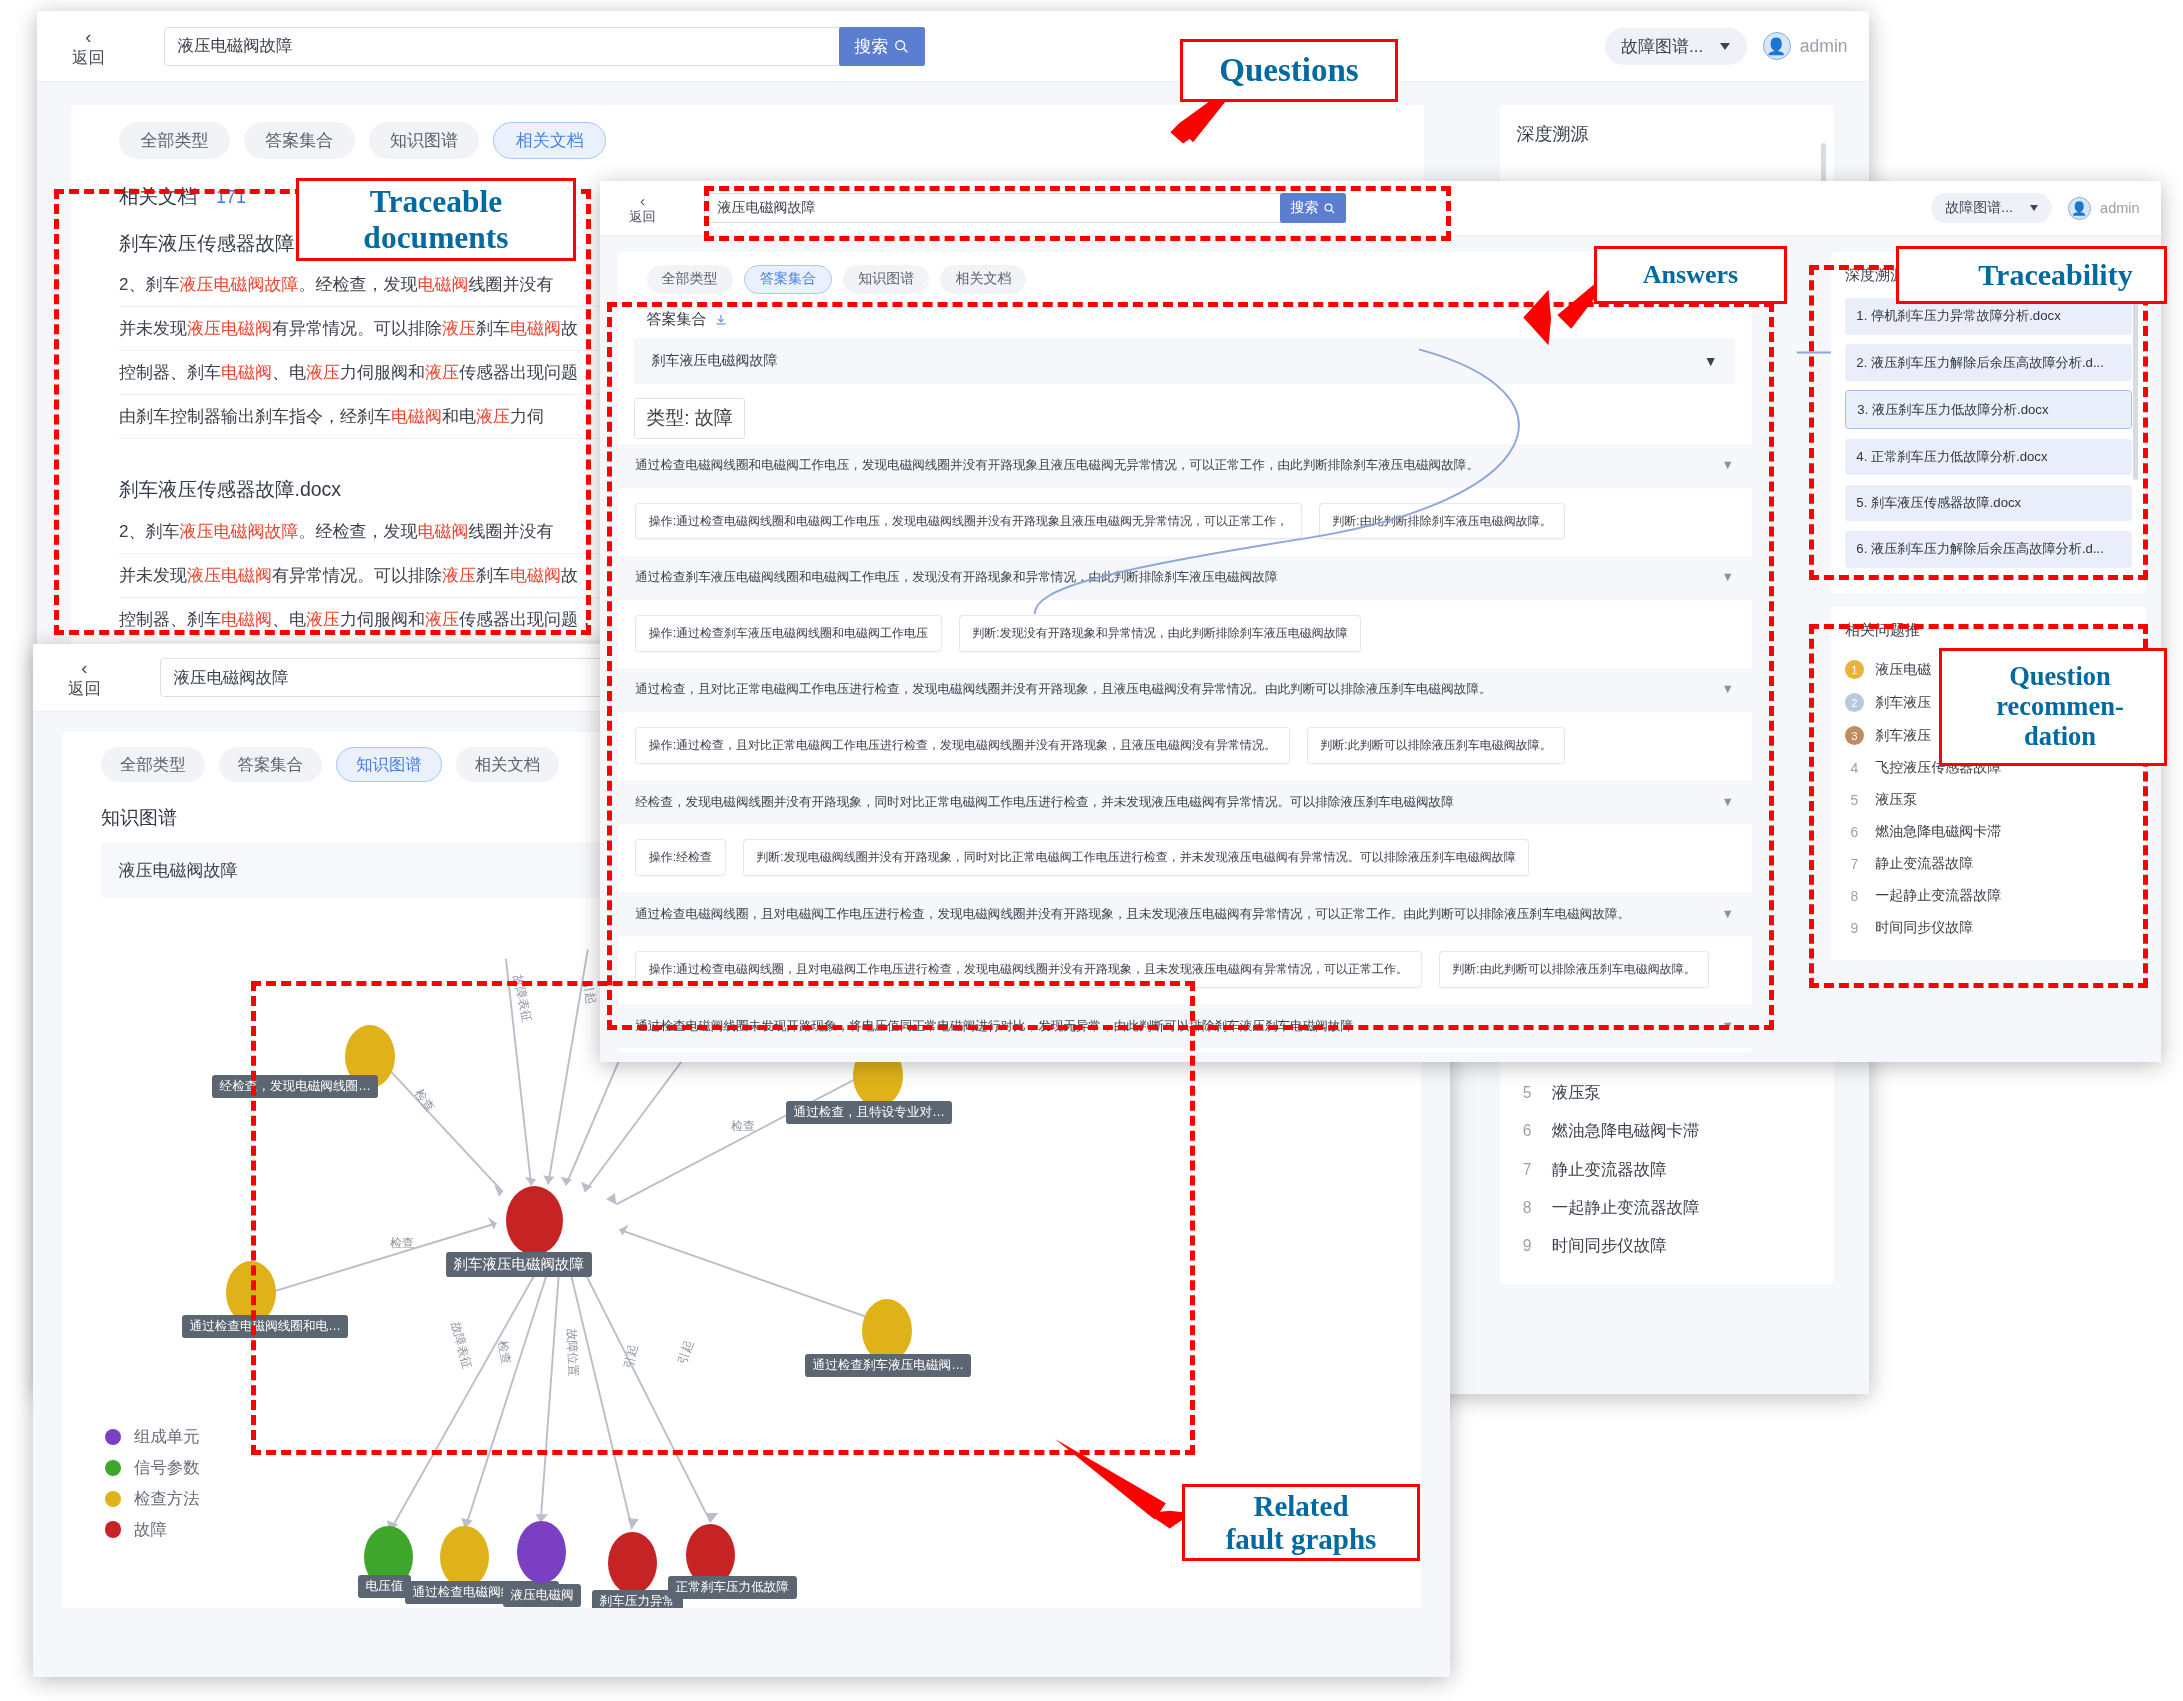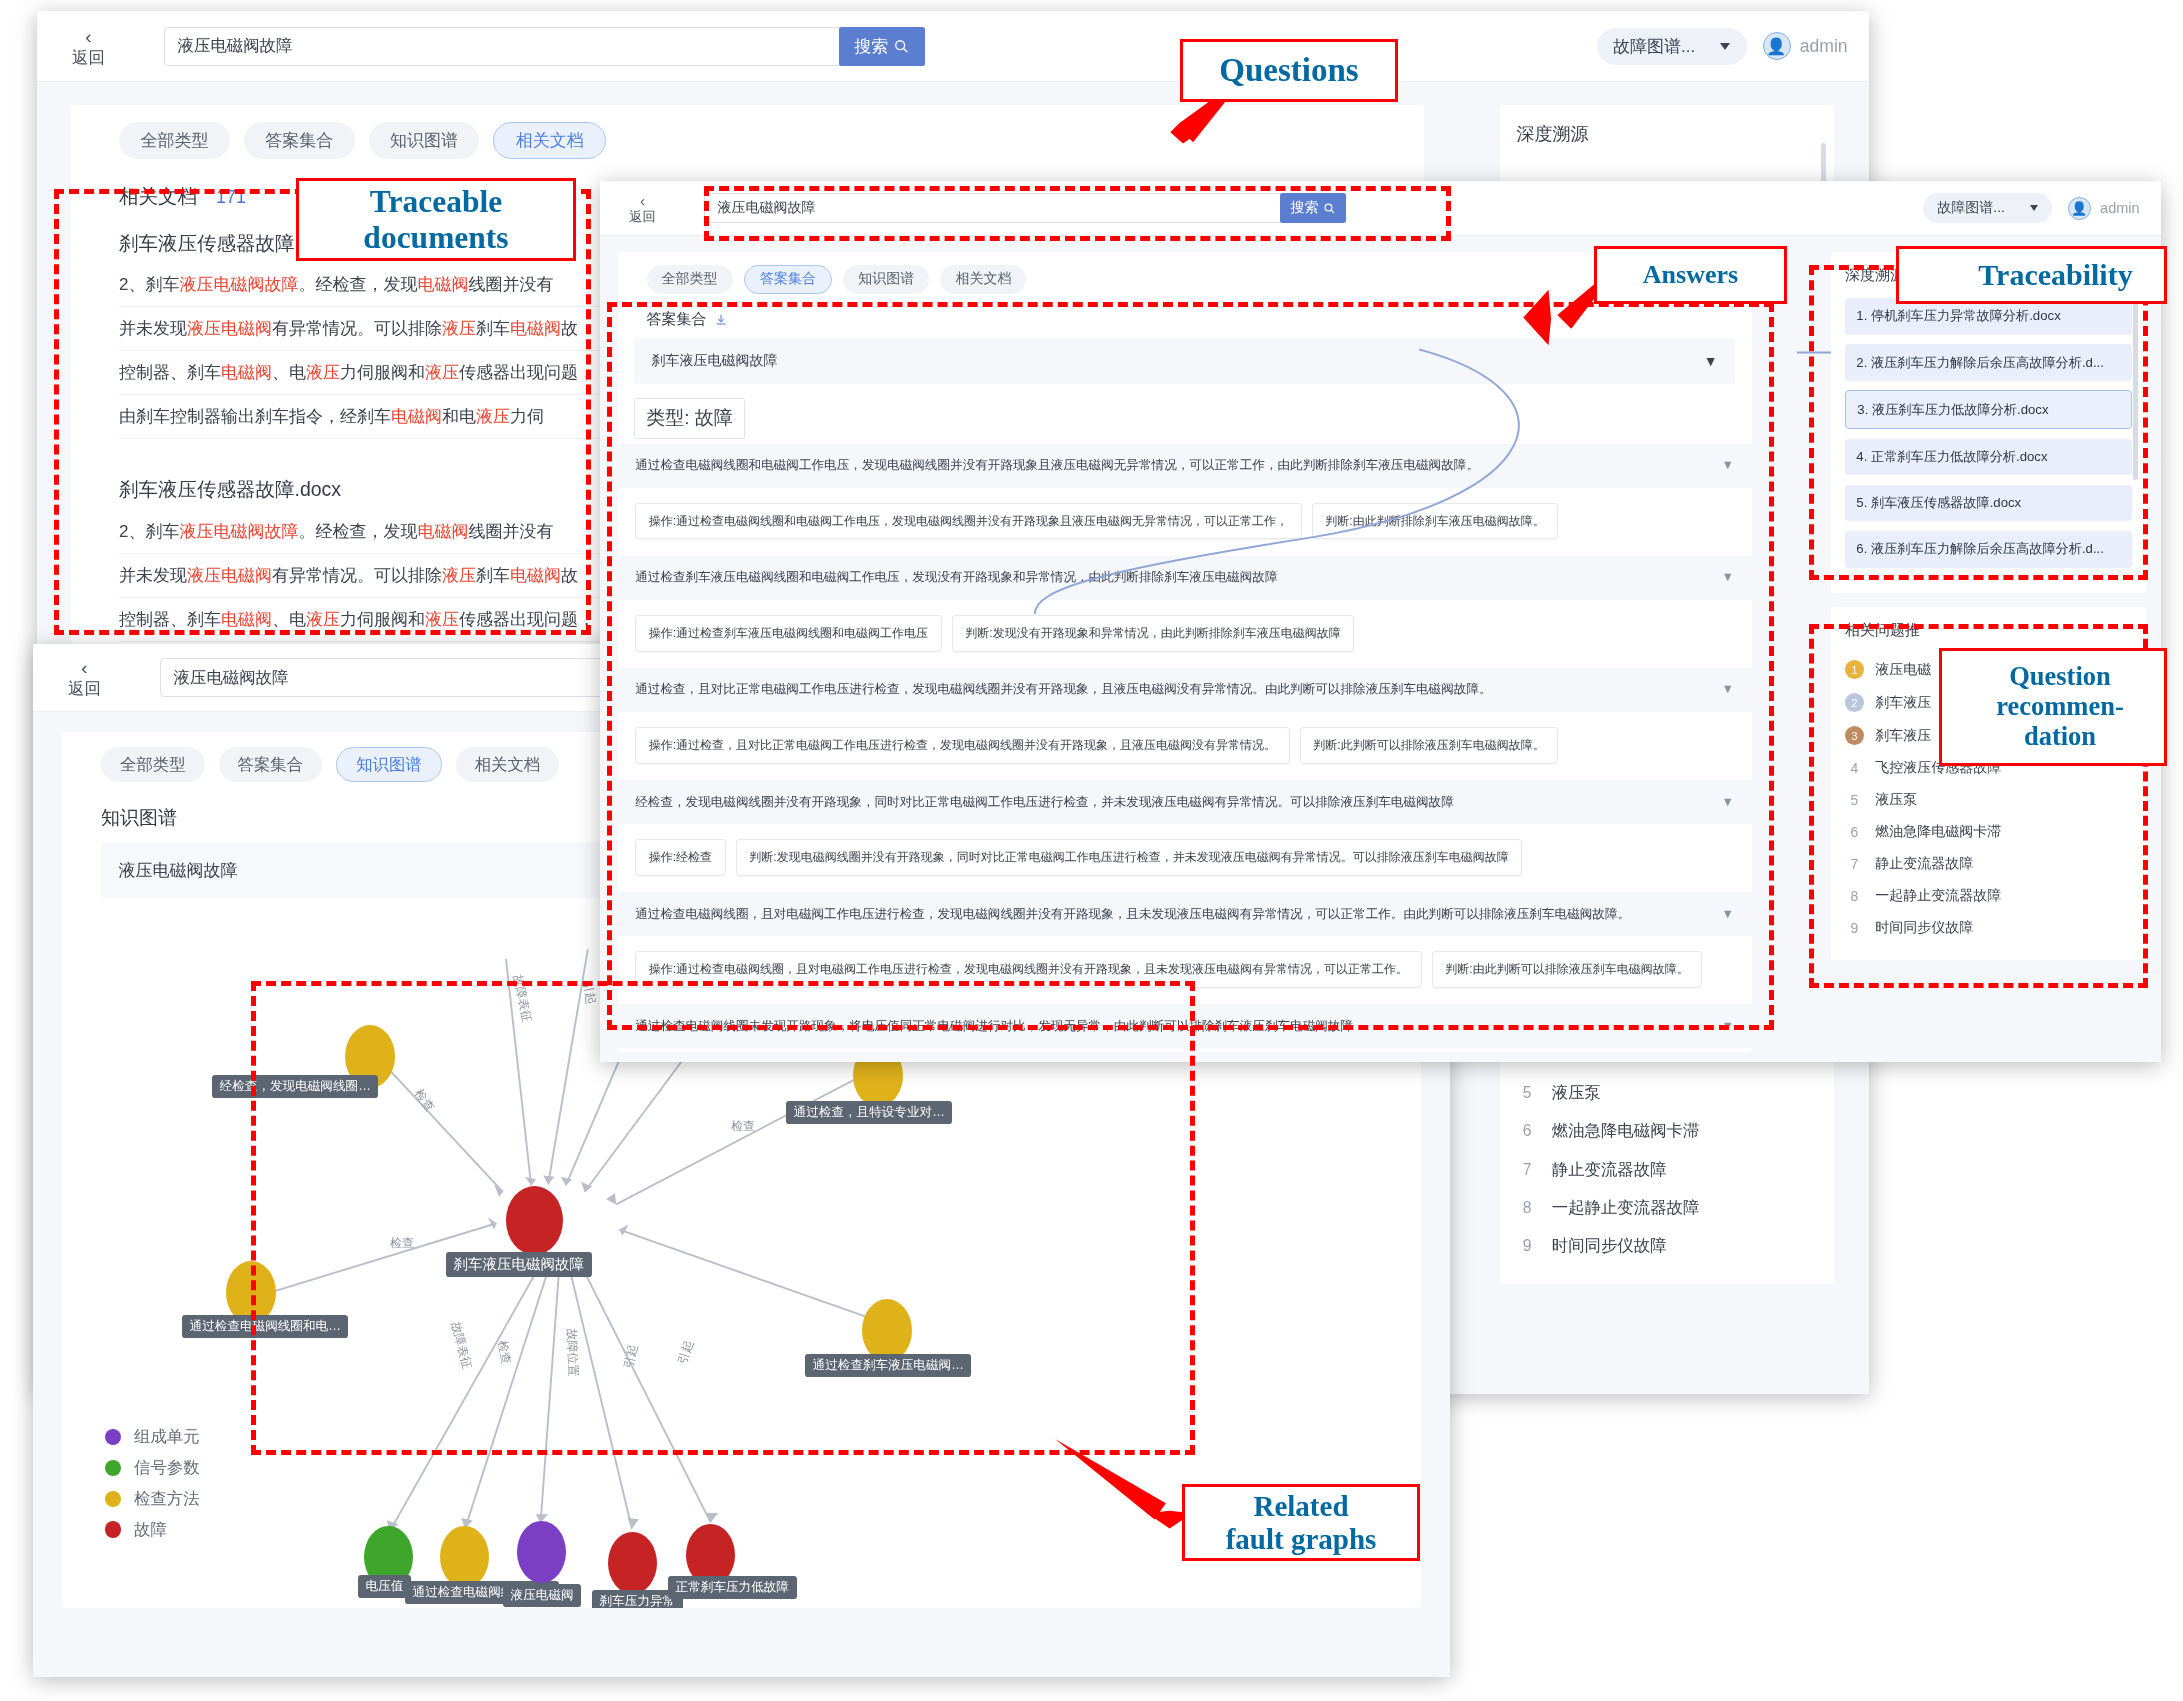--- a/index.html
+++ b/index.html
@@ -38,21 +38,21 @@
     padding-left:12.6px;
   }
   .search-btn {
     background:#5b7ed1; color:#fff;
     display:flex; align-items:center; justify-content:center; gap:5px;
     border-radius:2.5px;
   }
   .topbar-right { margin-left:auto; display:flex; align-items:center; gap:16.4px; padding-right:21.4px; }
   .graph-select {
     background:#eef1f7; border-radius:629px;
-    display:flex; align-items:center; gap:25px;
+    display:flex; align-items:center; gap:17px;
     color:#3d4椅; color:#3d4452;
   }
   .user-chip { display:flex; align-items:center; gap:8.8px; color:#9aa1ad; }
   .avatar {
     border-radius:50%; border:1.3px solid #7fb0e8; background:#d8e6f8;
     display:flex; align-items:center; justify-content:center; color:#6fa3de;
   }
   .chev-down { width:0;height:0;border-left:5.7px solid transparent;border-right:5.7px solid transparent;border-top:7.6px solid #3d4452; }
 
   
@@ -158,21 +158,21 @@
     display:inline-block; margin:14px 0 5px 16.4px;
     border:0.6px solid #dfe3ea; border-radius:2.5px;
     padding:6.3px 11.3px; font-size:19px; color:#3c414d;
   }
   .ans-item { }
   .ans-q {
     background:#f5f7fb; display:flex; align-items:flex-start; justify-content:space-between;
     padding:12.6px 17.6px; font-size:12.6px; color:#3c414d; line-height:1.5; gap:15px;
   }
   .ans-q .chev { color:#8d939e; font-size:12.6px; flex:none; }
-  .ans-frags { display:flex; flex-wrap:wrap; gap:10px; padding:15px 17.6px 16.4px 17.6px; }
+  .ans-frags { display:flex; flex-wrap:wrap; gap:17px; padding:15px 17.6px 16.4px 17.6px; }
   .frag {
     border:0.6px solid #e3e7ee; border-radius:3.8px; background:#fff;
     padding:8.8px 12.6px; font-size:12px; color:#3c414d;
     box-shadow:0 0.6px 1.3px rgba(0,0,0,.04);
   }
   
   #win-ans .rail { position:absolute; right:15px; top:16.4px; width:315px; }
   #win-ans .rail-card { padding:14px 14px 16.4px 14px; margin-bottom:14px; }
   #win-ans .rail-title { font-size:15px; margin-bottom:12.6px; }
   #win-ans .trace-item { font-size:13.2px; padding:9.4px 11.3px; margin-bottom:9.4px; }

